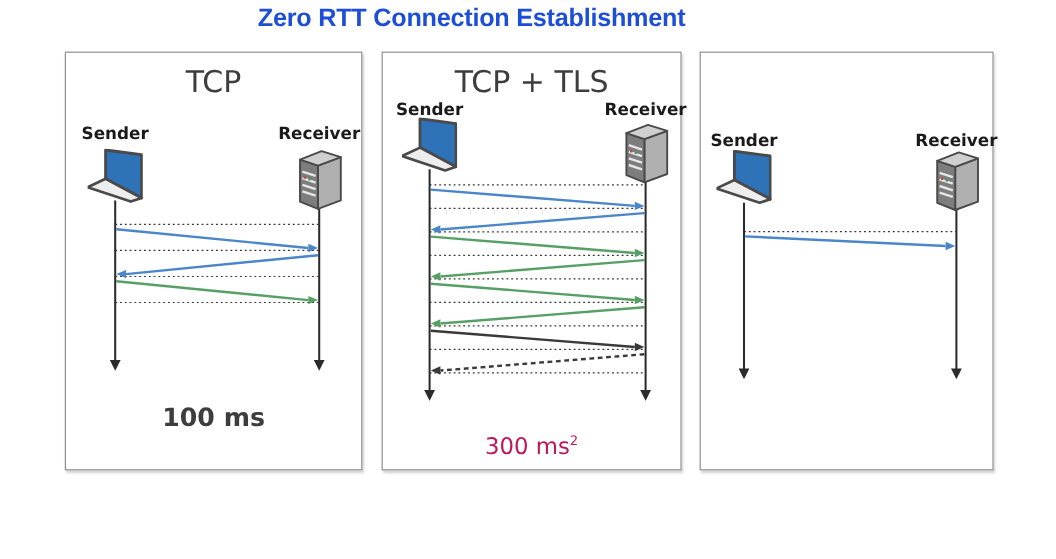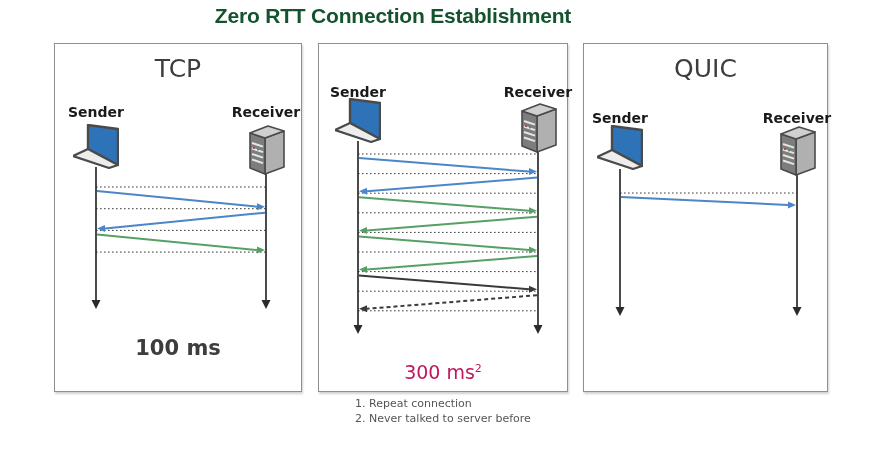--- a/index.html
+++ b/index.html
@@ -1,19 +1,19 @@
 <!DOCTYPE html>
 <html><head>
 <meta charset="utf-8">
 <style>
   html,body{margin:0;padding:0;background:#fff;}
   .stage{position:relative;width:880px;height:466px;background:#fff;overflow:hidden;
          font-family:"DejaVu Sans","Liberation Sans",sans-serif;}
   .main-title{position:absolute;top:4px;left:0;width:786px;text-align:center;
-              font-size:21px;font-weight:700;color:#14532d;
+              font-size:21px;font-weight:700;color:#1d4ed8;
               font-family:"Liberation Sans","DejaVu Sans",sans-serif;letter-spacing:-0.2px;}
   .panel{position:absolute;background:#fff;border:1px solid #8f8f8f;box-sizing:border-box;
          box-shadow:1px 2px 2px rgba(0,0,0,0.18);}
   .ptitle{margin:10px 0 0;text-align:center;font-size:25px;font-weight:400;color:#3d3d3d;}
   .psub{text-align:center;font-size:15px;color:#3d3d3d;margin-top:1px;}
   .actor-label{position:absolute;width:90px;text-align:center;font-size:14px;font-weight:700;color:#1a1a1a;}
   .icon{position:absolute;line-height:0;}
   .seq{position:absolute;left:0;top:0;}
   .time1{position:absolute;left:0;width:100%;text-align:center;font-size:21px;font-weight:700;color:#3d3d3d;}
   .time2{position:absolute;left:0;width:100%;text-align:center;font-size:19px;font-weight:400;color:#be185d;}
@@ -64,20 +64,21 @@
         <line x1="4" y1="36.5" x2="15" y2="40.1" stroke="#e6e6e6" stroke-width="2"></line>
         <rect x="5" y="24" width="2" height="2" fill="#b05040"></rect>
         <rect x="9" y="25.4" width="2" height="2" fill="#4a9a5a"></rect>
       </svg>
     </span>
     <div class="time1" style="top: 292px;"><span>100 ms</span><sup></sup></div>
 
   </section>
 
   <section class="panel" style="left: 318px; top: 43px; width: 250px; height: 349px;">
+    <h2 class="ptitle">TCP + TLS</h2>
 
     <div class="actor-label sender-label" style="left: -6px; top: 40px;">Sender</div>
     <div class="actor-label receiver-label" style="left: 174px; top: 40px;">Receiver</div>
     <svg class="seq" width="250" height="349" viewBox="0 0 250 349">
         <line x1="39" y1="110" x2="219" y2="110" stroke="#3a3a3a" stroke-width="1" stroke-dasharray="1.6 2.4"></line>
         <line x1="39" y1="129.6" x2="219" y2="129.6" stroke="#3a3a3a" stroke-width="1" stroke-dasharray="1.6 2.4"></line>
         <line x1="39" y1="149.2" x2="219" y2="149.2" stroke="#3a3a3a" stroke-width="1" stroke-dasharray="1.6 2.4"></line>
         <line x1="39" y1="168.8" x2="219" y2="168.8" stroke="#3a3a3a" stroke-width="1" stroke-dasharray="1.6 2.4"></line>
         <line x1="39" y1="188.4" x2="219" y2="188.4" stroke="#3a3a3a" stroke-width="1" stroke-dasharray="1.6 2.4"></line>
         <line x1="39" y1="208" x2="219" y2="208" stroke="#3a3a3a" stroke-width="1" stroke-dasharray="1.6 2.4"></line>
@@ -121,21 +122,20 @@
         <line x1="4" y1="31" x2="15" y2="34.6" stroke="#e6e6e6" stroke-width="2"></line>
         <line x1="4" y1="36.5" x2="15" y2="40.1" stroke="#e6e6e6" stroke-width="2"></line>
         <rect x="5" y="24" width="2" height="2" fill="#b05040"></rect>
         <rect x="9" y="25.4" width="2" height="2" fill="#4a9a5a"></rect>
       </svg>
     </span>
     <div class="time2" style="top: 317px;"><span>300 ms</span><sup>2</sup></div>
   </section>
 
   <section class="panel" style="left: 583px; top: 43px; width: 245px; height: 349px;">
-    <h2 class="ptitle">QUIC</h2>
     <div class="actor-label sender-label" style="left: -9px; top: 66px;">Sender</div>
     <div class="actor-label receiver-label" style="left: 168px; top: 66px;">Receiver</div>
     <svg class="seq" width="245" height="349" viewBox="0 0 245 349">
         <line x1="36" y1="149" x2="213" y2="149" stroke="#3a3a3a" stroke-width="1" stroke-dasharray="1.6 2.4"></line>
         <line x1="37" y1="153" x2="204" y2="161" stroke="#4a86c8" stroke-width="2"></line>
         <polygon points="212,161 204,157.5 204,164.5" fill="#4a86c8"></polygon>
         <line x1="36" y1="125" x2="36" y2="265" stroke="#2b2b2b" stroke-width="1.7"></line>
         <polygon points="36,272 31.5,263 40.5,263" fill="#2b2b2b"></polygon>
         <line x1="213" y1="125" x2="213" y2="265" stroke="#2b2b2b" stroke-width="1.7"></line>
         <polygon points="213,272 208.5,263 217.5,263" fill="#2b2b2b"></polygon>
@@ -154,17 +154,13 @@
         <line x1="4" y1="20" x2="15" y2="23.6" stroke="#e6e6e6" stroke-width="2"></line>
         <line x1="4" y1="25.5" x2="15" y2="29.1" stroke="#e6e6e6" stroke-width="2"></line>
         <line x1="4" y1="31" x2="15" y2="34.6" stroke="#e6e6e6" stroke-width="2"></line>
         <line x1="4" y1="36.5" x2="15" y2="40.1" stroke="#e6e6e6" stroke-width="2"></line>
         <rect x="5" y="24" width="2" height="2" fill="#b05040"></rect>
         <rect x="9" y="25.4" width="2" height="2" fill="#4a9a5a"></rect>
       </svg>
     </span>
   </section>
 
-  <div class="footnotes">
-    <div>1. Repeat connection</div>
-    <div>2. Never talked to server before</div>
-  </div>
 </div>
 
 </body></html>

